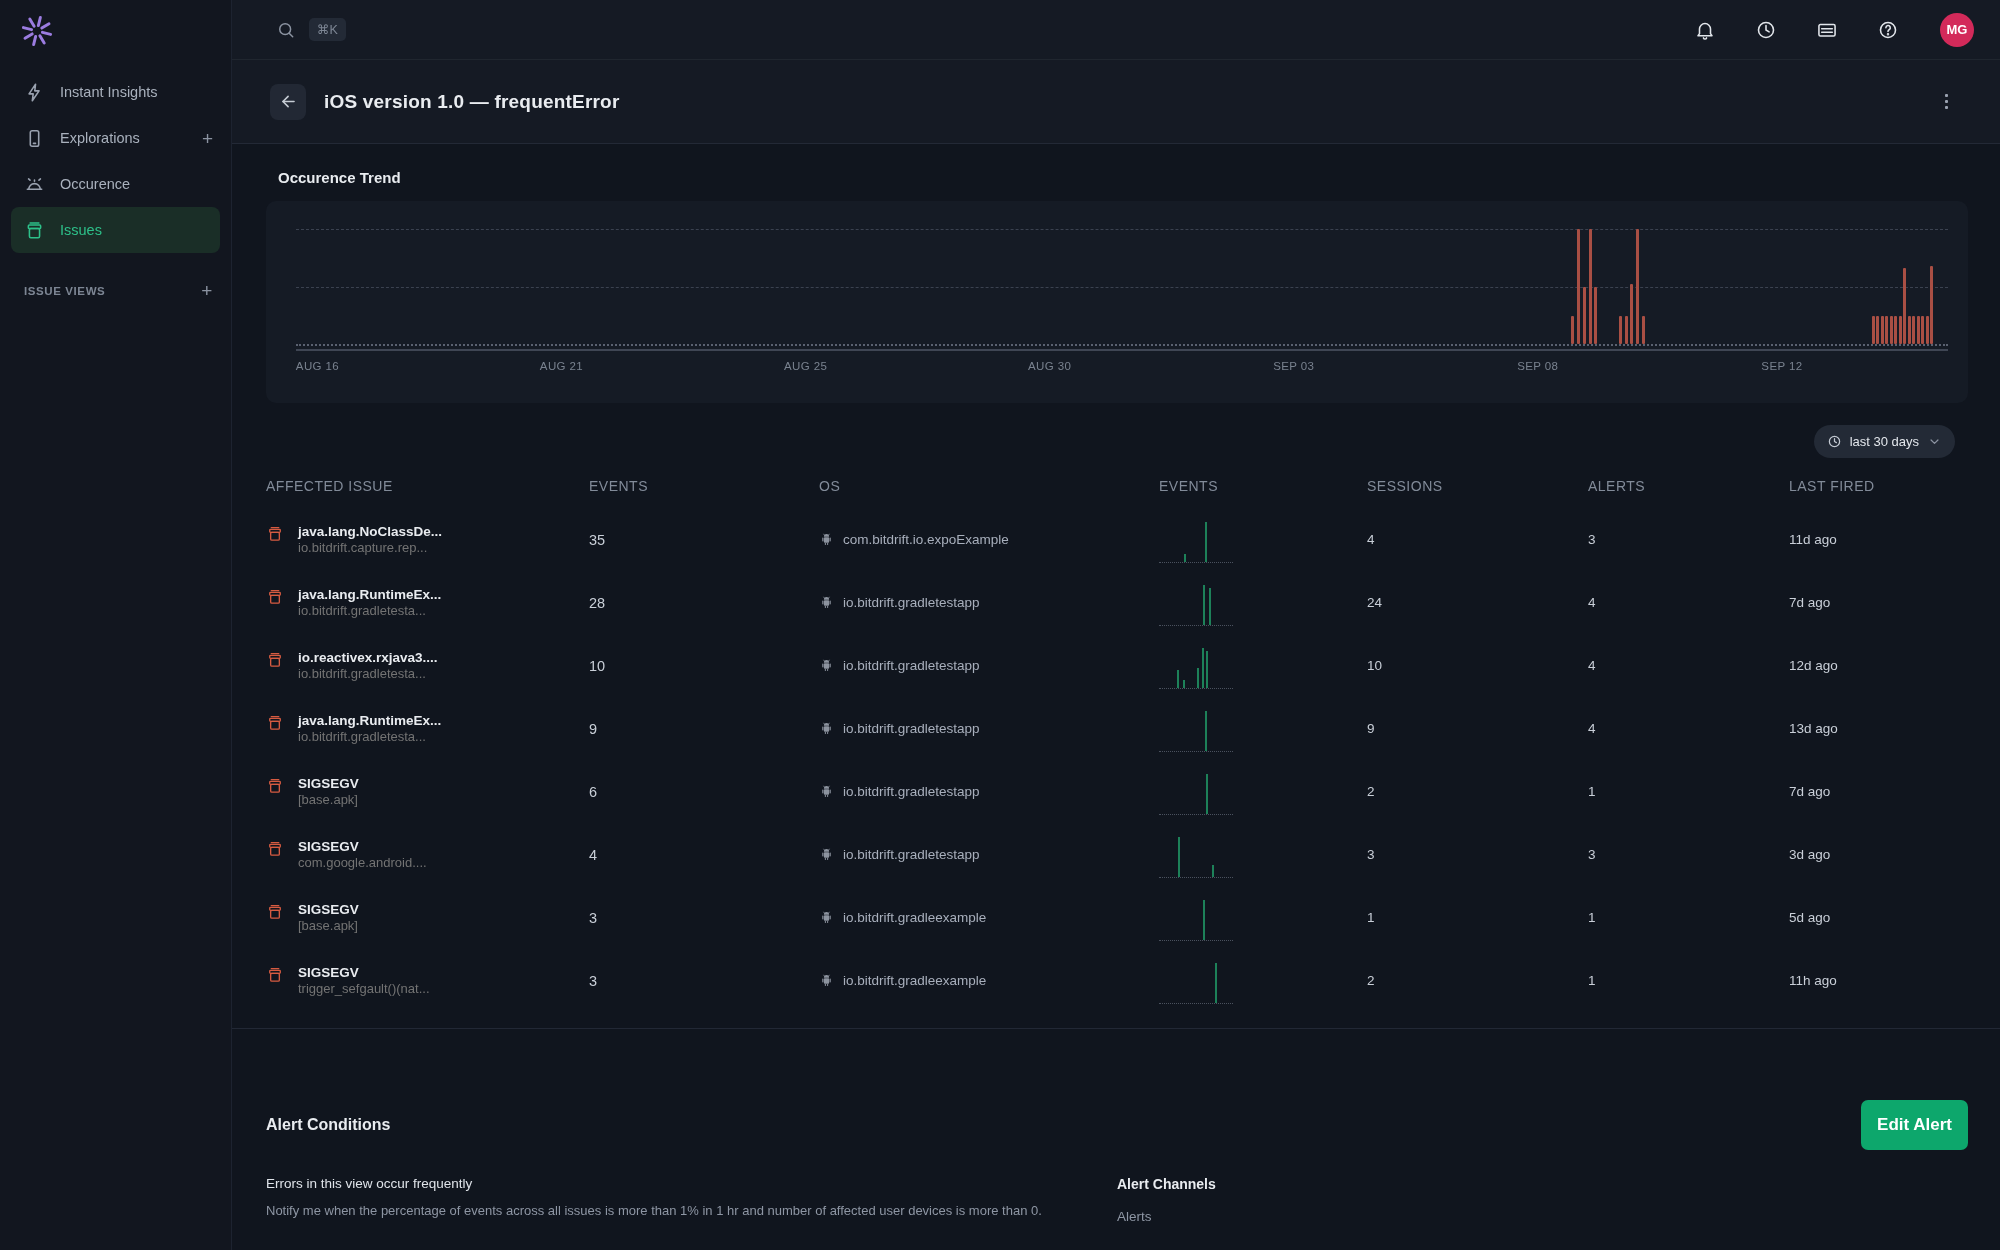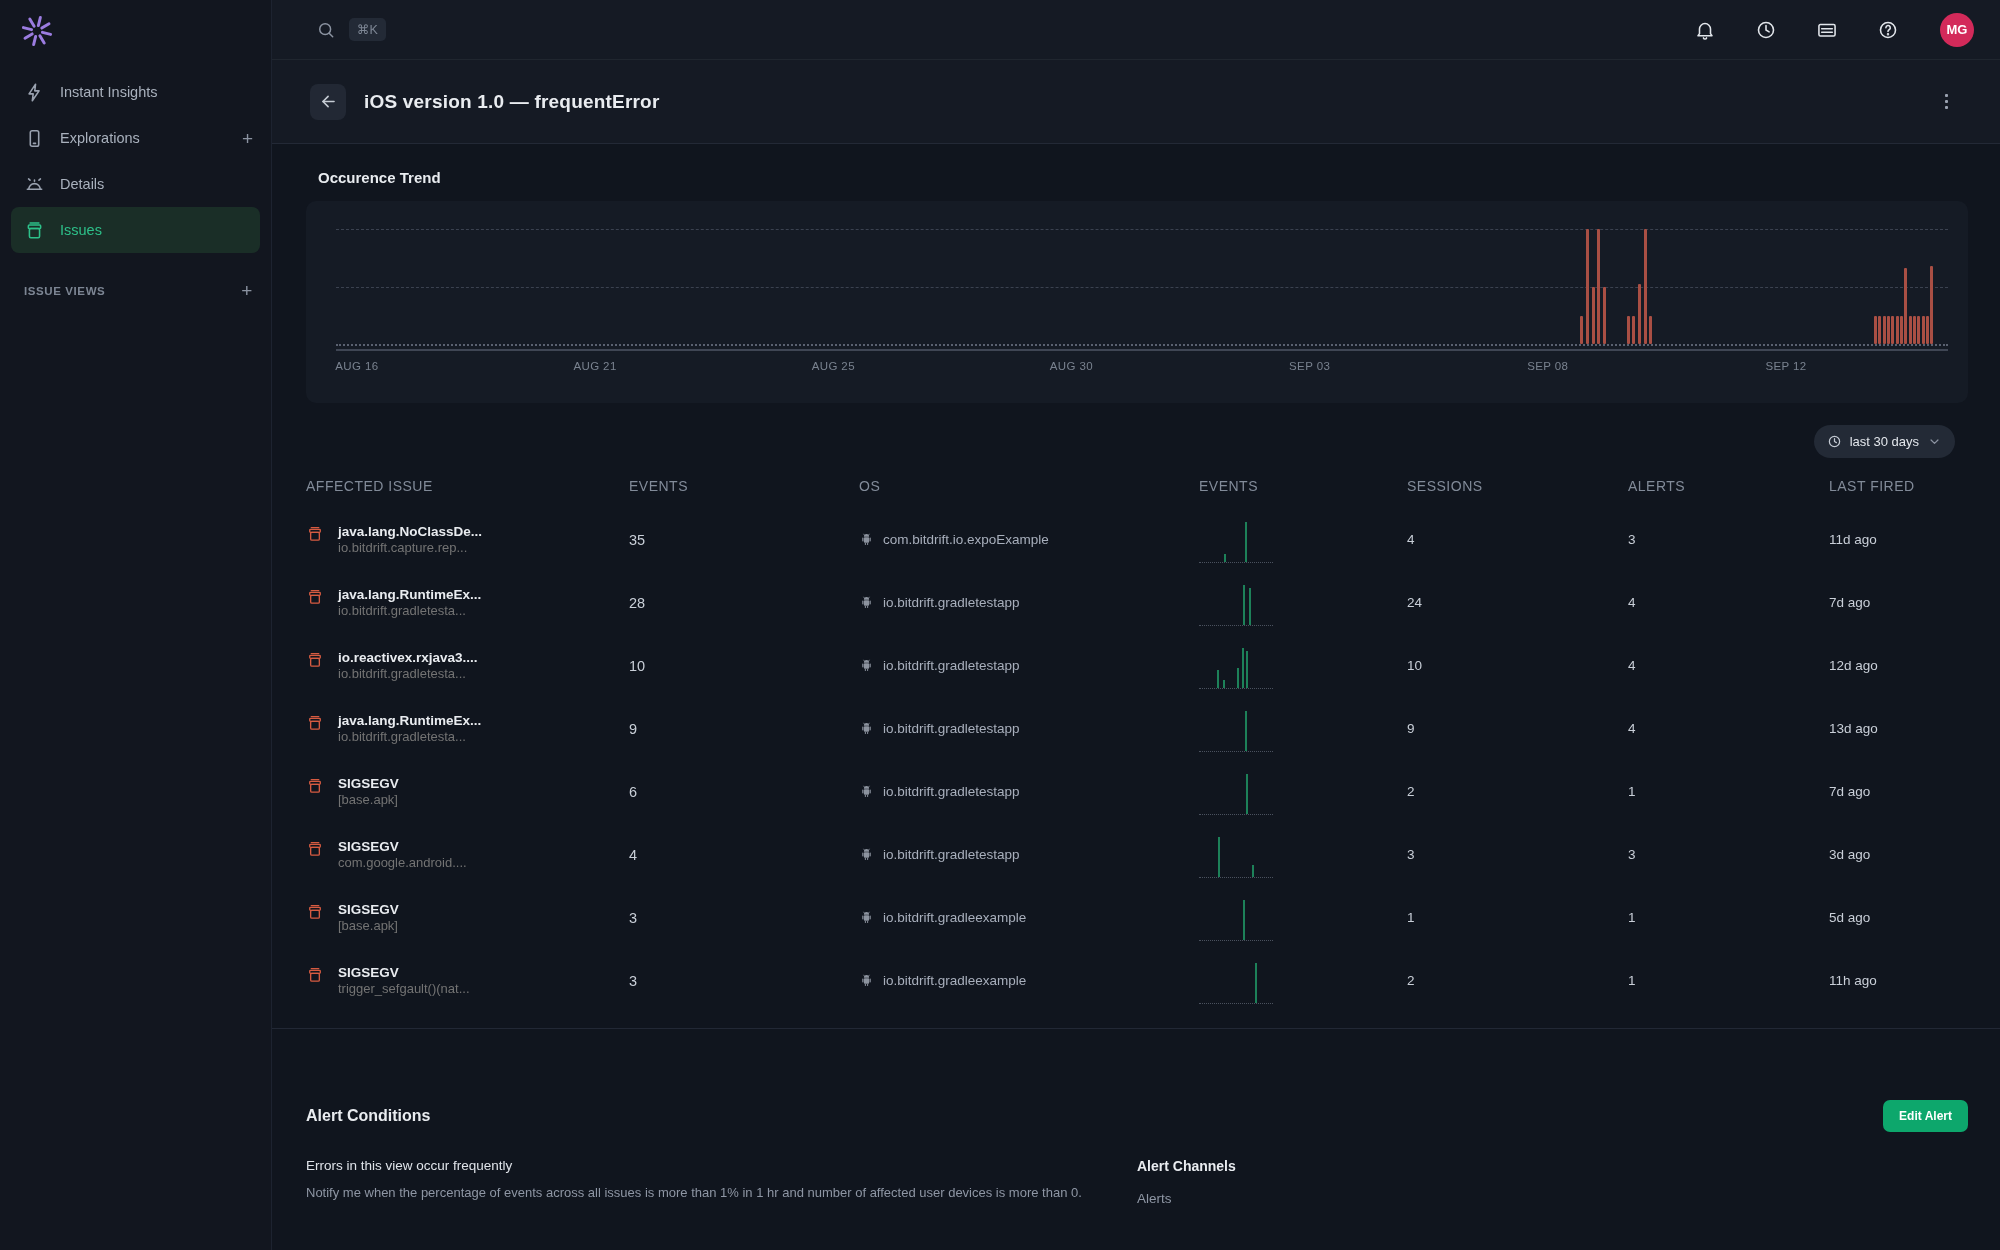--- a/index.html
+++ b/index.html
@@ -1,21 +1,21 @@
 <!DOCTYPE html>
 <html><head>
 <meta charset="utf-8">
 <style>
   * { margin:0; padding:0; box-sizing:border-box; }
   html,body { width:2000px; height:1250px; overflow:hidden; }
   body { font-family:"Liberation Sans","DejaVu Sans",sans-serif; background:#10151e; color:#e8ebef; }
   .app { display:flex; width:100%; height:100%; }
 
   
-  .sidebar { width:272px; flex-shrink:0; background:#12161f; border-right:1px solid #1d2330; display:flex; flex-direction:column; }
+  .sidebar { width:232px; flex-shrink:0; background:#12161f; border-right:1px solid #1d2330; display:flex; flex-direction:column; }
   .logo { margin:15px 0 20px 21px; width:32px; height:32px; }
   .nav { padding-top:2px; }
   .nav-item { display:flex; align-items:center; gap:15px; height:46px; padding:0 18px 0 24px; font-size:14.5px; color:#a9b1bd; cursor:pointer; }
   .nav-item .icon { width:21px; height:21px; display:flex; color:#9aa2b0; flex-shrink:0; }
   .nav-item .icon svg, .view-item .icon svg { width:100%; height:100%; }
   .nav-item .plus { margin-left:auto; font-size:19px; font-weight:400; color:#8b93a1; line-height:1; }
   .nav-item.active { background:#1a2e27; border-radius:8px; margin:0 11px; padding:0 7px 0 13px; color:#2dc089; }
   .nav-item.active .icon { color:#2dc089; }
   .section-row { display:flex; align-items:center; margin:28px 18px 10px 24px; font-size:11.5px; font-weight:700; letter-spacing:.6px; color:#7d8694; }
   .section-row .plus { margin-left:auto; font-size:19px; font-weight:400; color:#8b93a1; cursor:pointer; line-height:1; }
@@ -80,21 +80,21 @@
   .spark { position:relative; width:74px; height:46px; border-bottom:1px dotted #4a515e; }
   .sbar { position:absolute; bottom:0; width:2px; background:#1d8159; }
   .cell-sm { font-size:13.5px; color:#c9cfd8; }
 
   .divider { border-top:1px solid #222835; margin:16px -32px 0 -34px; }
 
   
   .alert-section { padding-top:27px; }
   .alert-head { display:flex; align-items:center; justify-content:space-between;margin-top:44px; }
   .alert-title { font-size:16px; font-weight:700; color:#e9ecf0; }
-  .edit-btn { background:#0da76c; color:#fff; border:none; border-radius:7px; padding:9px 16px; font-size:12px; font-weight:700; cursor:pointer; font-family:inherit; }
+  .edit-btn { background:#0da76c; color:#fff; border:none; border-radius:7px; padding:15px 16px; font-size:17px; font-weight:700; cursor:pointer; font-family:inherit; }
   .alert-cols { display:grid; grid-template-columns:1fr 1fr; margin-top:26px; }
   .alert-sub { font-size:14px; font-weight:700; color:#e9ecf0; margin-bottom:17px; }
   .alert-name { font-size:13.5px; color:#dfe3e9; margin-bottom:9px; }
   .alert-desc { font-size:13px; color:#8e96a4; max-width:830px; line-height:1.7; }
   .alert-channel-val { font-size:13.5px; color:#8e96a4; }
 </style>
 </head>
 <body>
 
 <div class="app">
@@ -138,21 +138,21 @@
         </div>
         <div class="nav-item">
           <span class="icon">
             <svg viewBox="0 0 24 24" fill="none" stroke="currentColor" stroke-width="1.8" stroke-linecap="round" stroke-linejoin="round">
               <path d="M5.5 17.5a6.5 6.5 0 0 1 13 0"></path>
               <path d="M3.8 17.5h16.4"></path>
               <path d="M12 8.3V6.9"></path>
               <path d="M5.2 5.6 6.9 7.1M18.8 5.6 17.1 7.1"></path>
             </svg>
           </span>
-          <span class="label">Details</span>
+          <span class="label">Occurence</span>
           <span class="plus" style="visibility: hidden;"></span>
         </div>
         <div class="nav-item active">
           <span class="icon">
             <svg viewBox="0 0 24 24" fill="none" stroke="currentColor" stroke-width="1.8" stroke-linecap="round" stroke-linejoin="round">
               <path d="M7 3.4h10"></path>
               <rect x="5" y="5.8" width="14" height="4" rx="1"></rect>
               <rect x="6.2" y="9.8" width="11.6" height="10.4" rx="1.6"></rect>
             </svg>
           </span>

